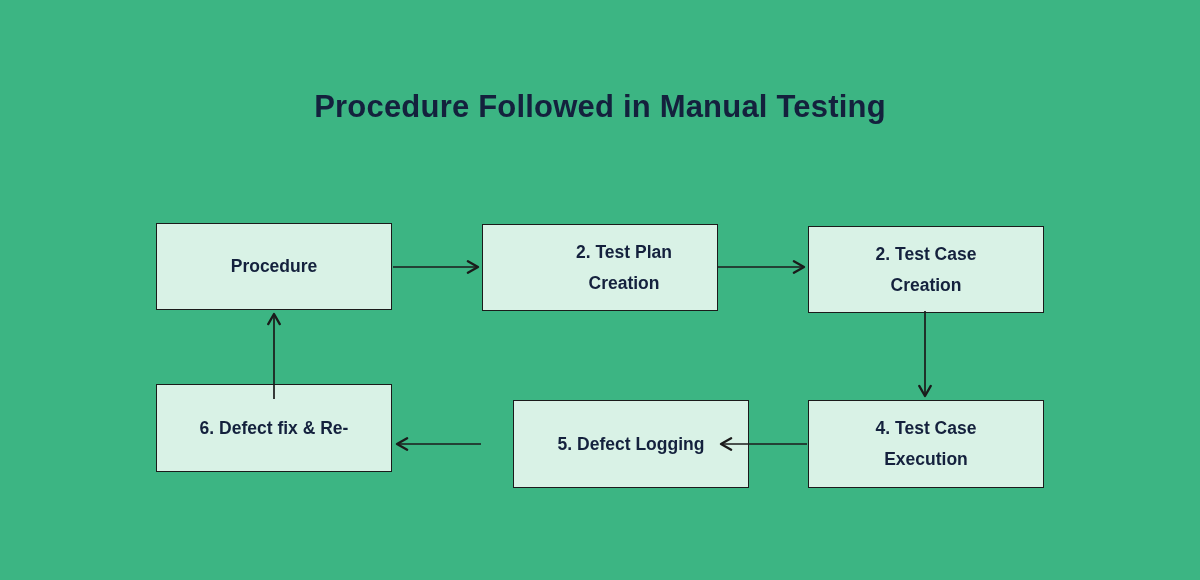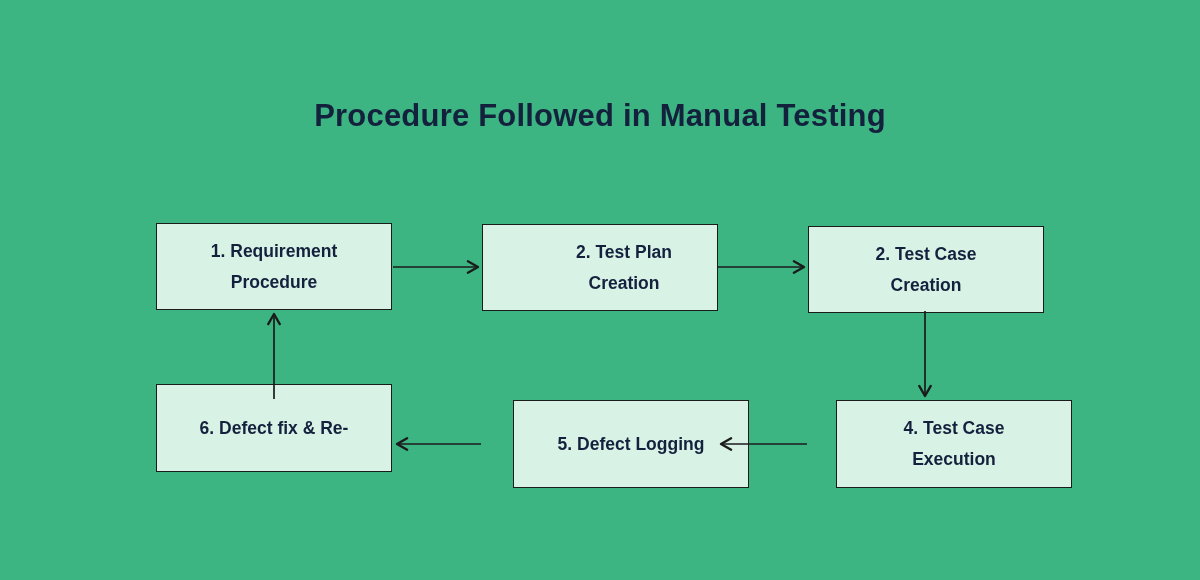--- a/index.html
+++ b/index.html
@@ -18,21 +18,21 @@
     position:relative;
     width:1200px;
     height:580px;
     background:var(--background);
     overflow:hidden;
   }
   .page-title{
     position:absolute;
     left:0; right:0;
     top:86px;
-    margin:12px;
+    margin:3px;
     text-align:center;
     font-size:31px;
     font-weight:700;
     letter-spacing:0.2px;
     color:var(--text);
   }
   .step-box{
     position:absolute;
     width:236px;
     height:87px;
@@ -62,21 +62,20 @@
   }
 </style>
 </head>
 <body>
 
 <div class="canvas">
 
   <h1 class="page-title">Procedure Followed in Manual Testing</h1>
 
   <div class="step-box" style="left:156px; top:223px;">
-    <span>1. Requirement</span>
     <span>Procedure</span>
   </div>
 
   <div class="step-box" style="left:482px; top:224px;padding-left:48px;">
     <span>2. Test Plan</span>
     <span>Creation</span>
   </div>
 
   <div class="step-box" style="left:808px; top:226px;">
     <span>2. Test Case</span>
@@ -85,21 +84,21 @@
 
   <div class="step-box" style="left:156px; top:384px; height:88px;">
     <span>6. Defect fix &amp; Re-</span>
   </div>
 
   <div class="step-box" style="left:482px; top:400px; height:88px;margin-left:31px;">
     <span>5. Defect Logging</span>
     <span></span>
   </div>
 
-  <div class="step-box" style="left:808px; top:400px; height:88px;margin-left:28px;">
+  <div class="step-box" style="left:808px; top:400px; height:88px;">
     <span>4. Test Case</span>
     <span>Execution</span>
   </div>
 
   <svg class="arrows" viewBox="0 0 1200 580" xmlns="http://www.w3.org/2000/svg">
     <defs>
       <marker id="arrowhead" viewBox="0 0 10 10" refX="8" refY="5" markerWidth="8.5" markerHeight="8.5" orient="auto-start-reverse">
         <path d="M1,1 L8,5 L1,9" fill="none" stroke="#1b1b1b" stroke-width="1.6" stroke-linecap="round" stroke-linejoin="round"></path>
       </marker>
     </defs>

